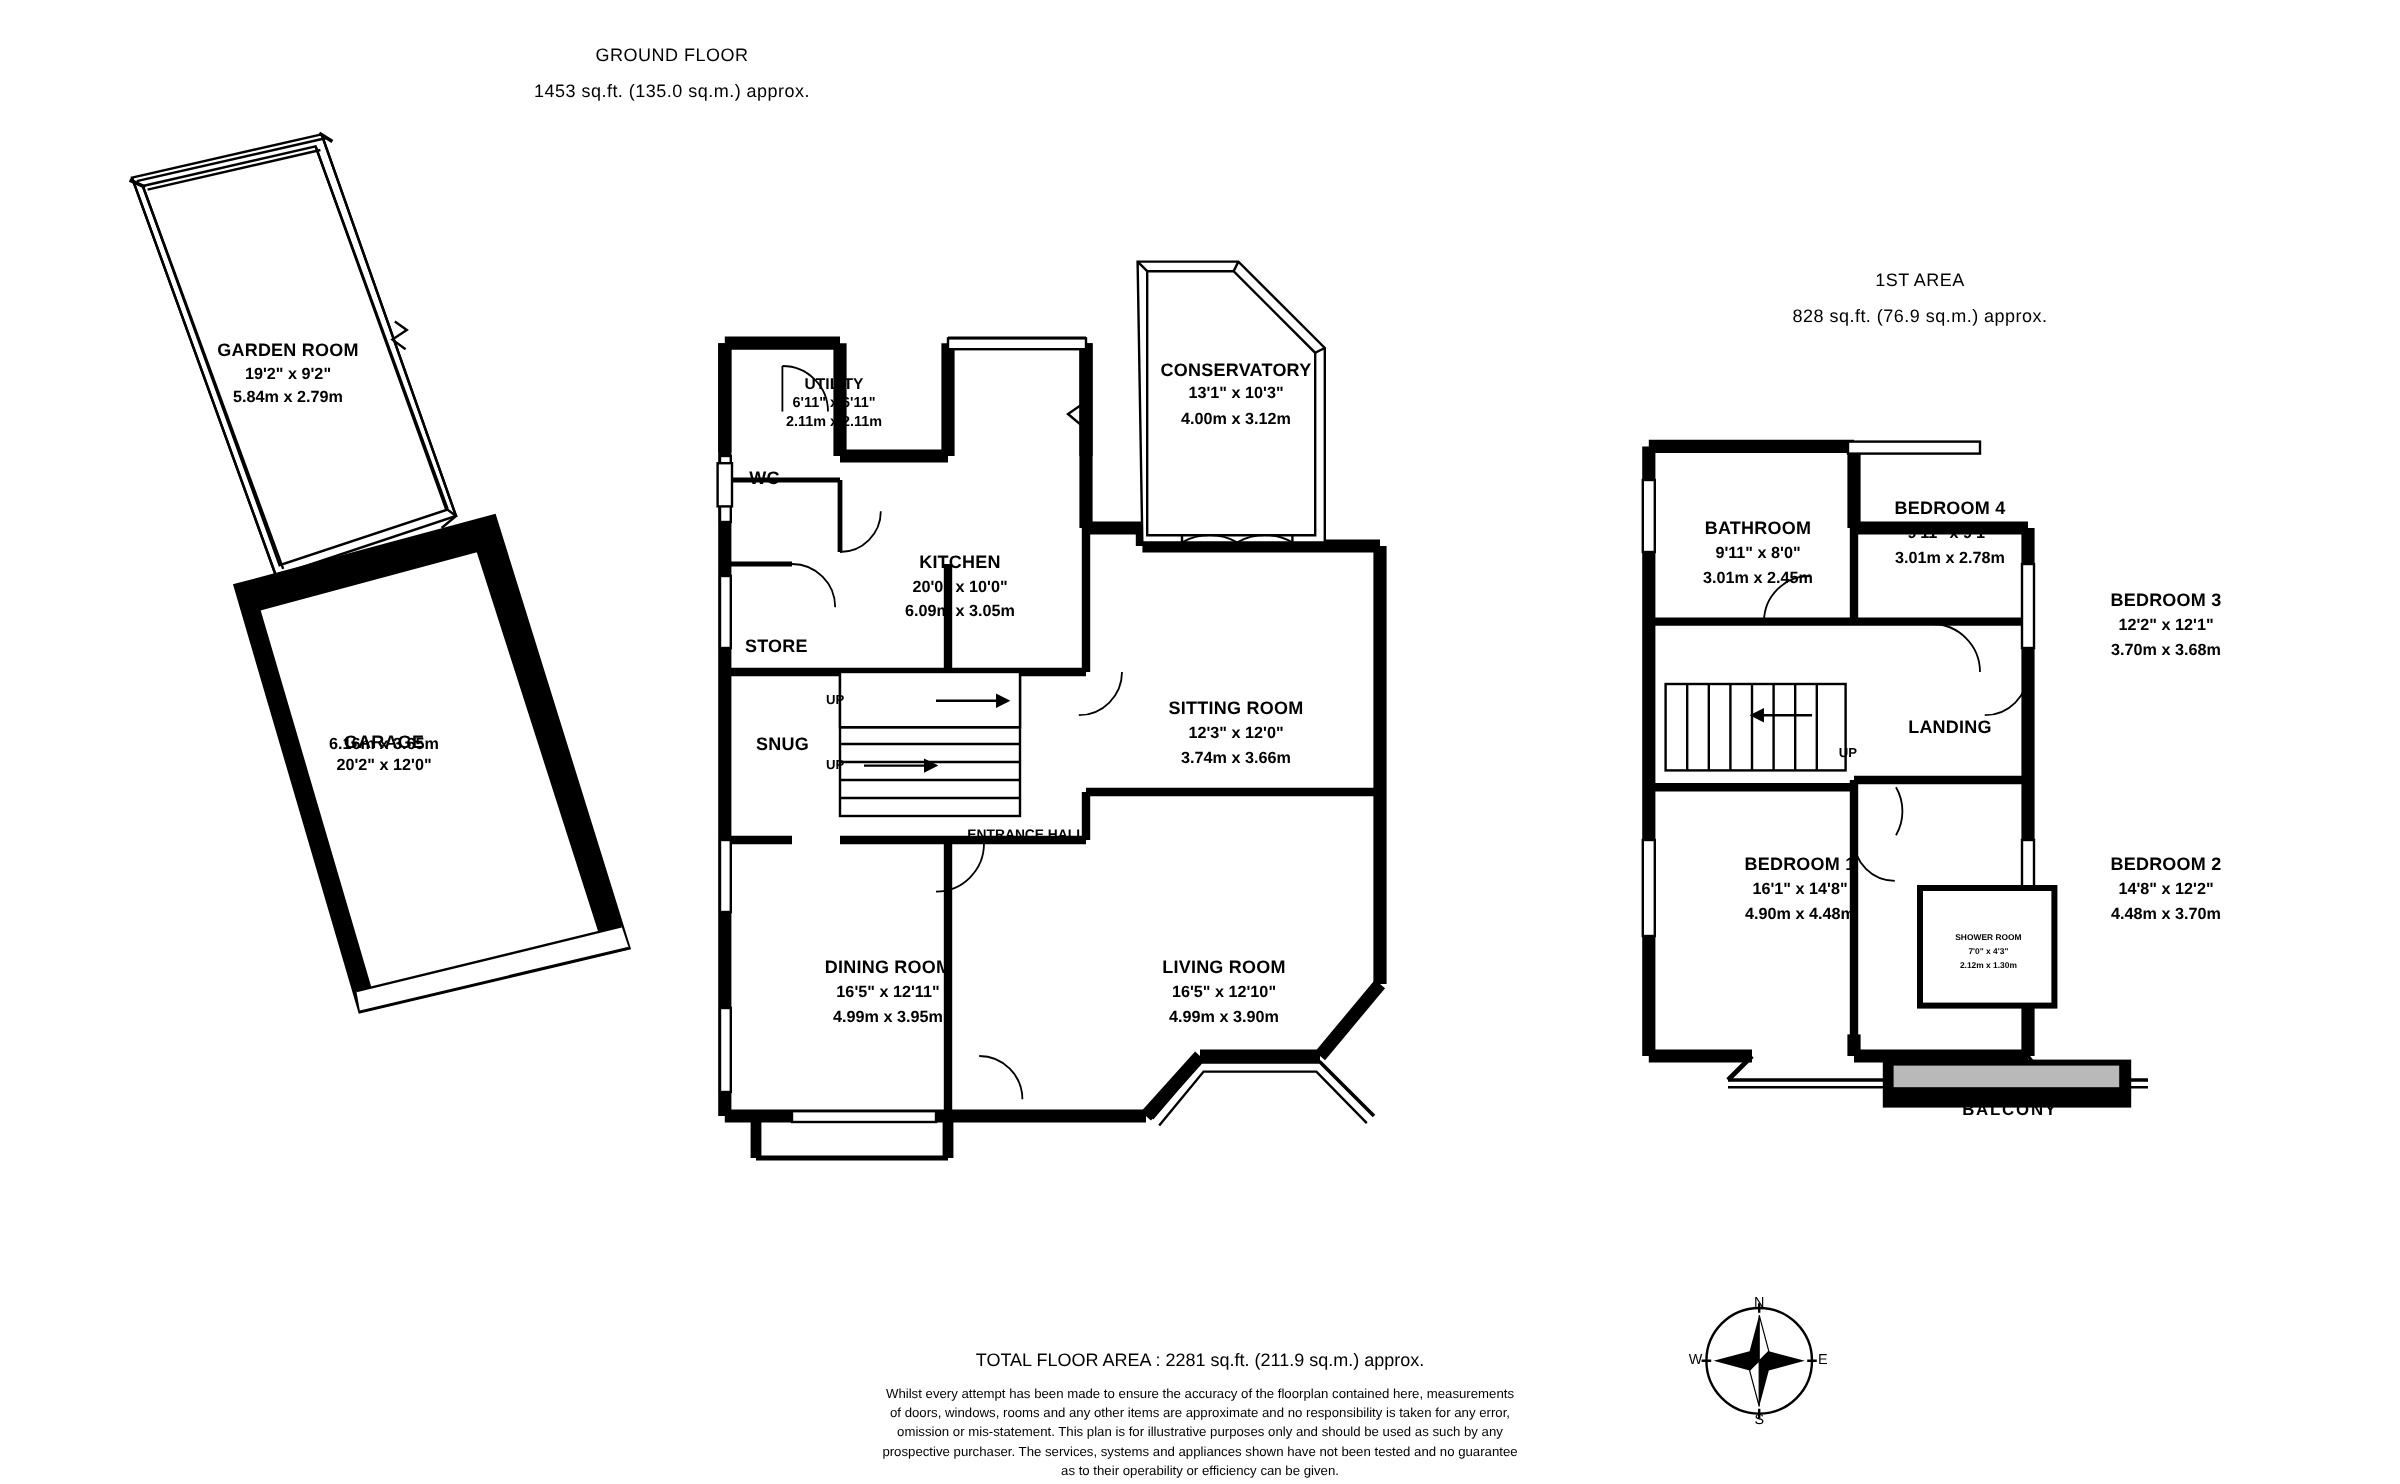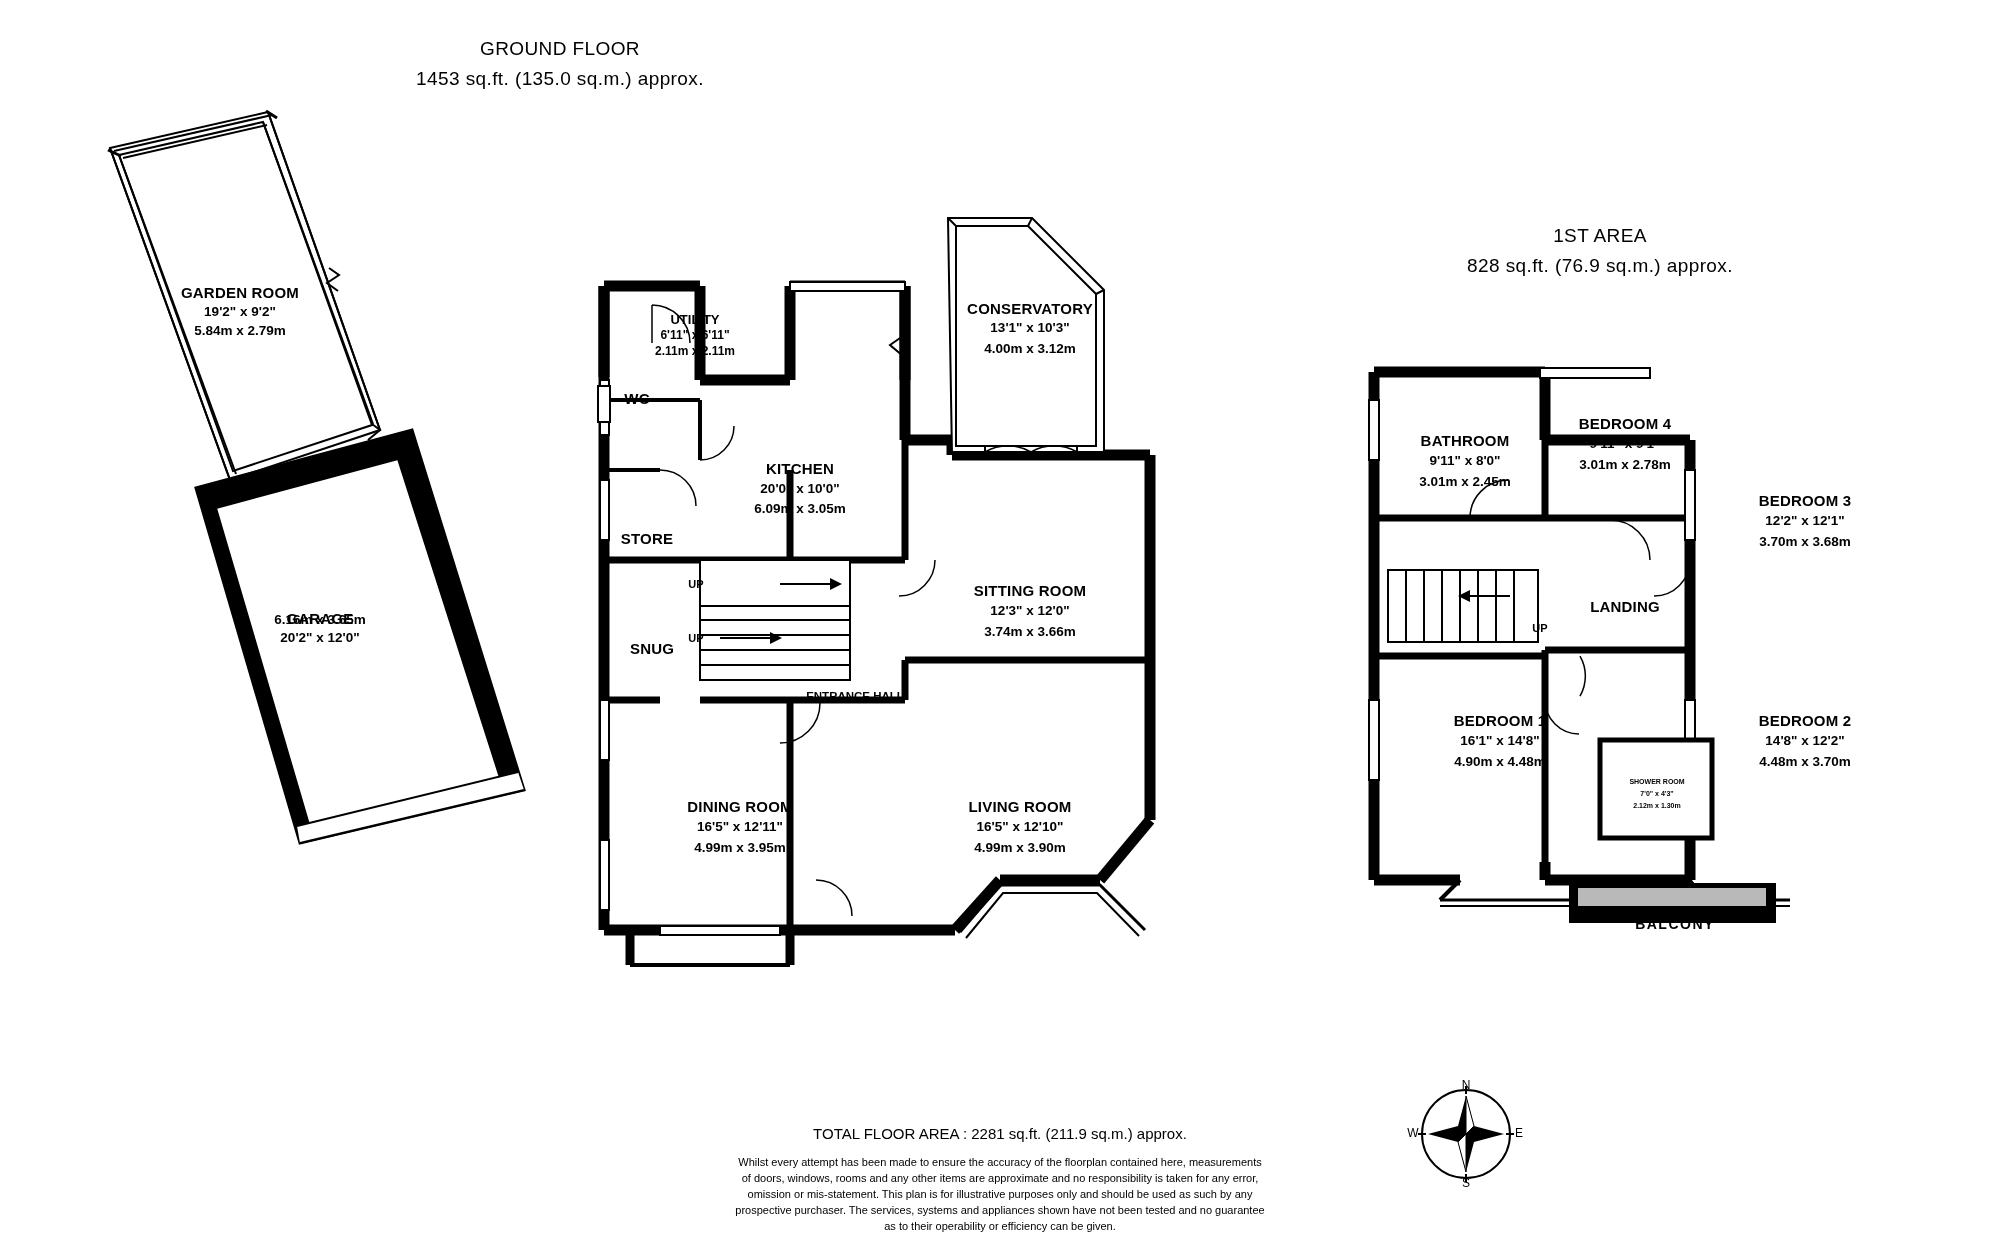--- a/index.html
+++ b/index.html
@@ -6,21 +6,21 @@
   body{
     width:2000px;height:1237px;
     background:#ffffff;
     font-family:"Liberation Sans", sans-serif;
     color:#000000;
     position:relative;
     overflow:hidden;
   }
   .stage{position:absolute;left:0;top:0;width:2000px;height:1237px;}
   .lbl{position:absolute;text-align:center;line-height:1.18;white-space:nowrap;}
-  .title{font-size:19px;letter-spacing:.4px;text-align:center;}
+  .title{font-size:15px;letter-spacing:.4px;text-align:center;}
   .rname{font-size:15px;font-weight:bold;letter-spacing:.2px;}
   .rdim{font-size:13.5px;font-weight:bold;}
   .rname-sm{font-size:13px;font-weight:bold;}
   .rdim-sm{font-size:12px;font-weight:bold;}
   .tiny{font-size:7px;font-weight:bold;line-height:1.25;}
   .foot{position:absolute;text-align:center;}
   .foot-total{font-size:15px;}
   .disclaimer{font-size:11px;line-height:1.45;}
   svg{position:absolute;left:0;top:0;}
 </style>
@@ -255,21 +255,21 @@
 <div class="lbl rdim" style="left:190px;top:612px;width:260px;">6.16m  x 3.65m</div>
 
 <div class="lbl rname-sm" style="left:615px;top:312px;width:160px;">UTILITY</div>
 <div class="lbl rdim-sm" style="left:615px;top:328px;width:160px;">6'11"  x 6'11"</div>
 <div class="lbl rdim-sm" style="left:615px;top:344px;width:160px;">2.11m  x 2.11m</div>
 
 <div class="lbl rname" style="left:592px;top:390px;width:90px;">WC</div>
 
 <div class="lbl rname" style="left:592px;top:530px;width:110px;">STORE</div>
 
-<div class="lbl rname" style="left:592px;top:640px;width:120px;">SNUG</div>
+<div class="lbl rname" style="left:592px;top:612px;width:120px;">SNUG</div>
 
 <div class="lbl rname" style="left:700px;top:460px;width:200px;">KITCHEN</div>
 <div class="lbl rdim" style="left:700px;top:481px;width:200px;">20'0"  x 10'0"</div>
 <div class="lbl rdim" style="left:700px;top:501px;width:200px;">6.09m  x 3.05m</div>
 
 <div class="lbl rname" style="left:900px;top:300px;width:260px;">CONSERVATORY</div>
 <div class="lbl rdim" style="left:900px;top:320px;width:260px;">13'1"  x 10'3"</div>
 <div class="lbl rdim" style="left:900px;top:341px;width:260px;">4.00m  x 3.12m</div>
 
 <div class="lbl rname" style="left:900px;top:582px;width:260px;">SITTING ROOM</div>

